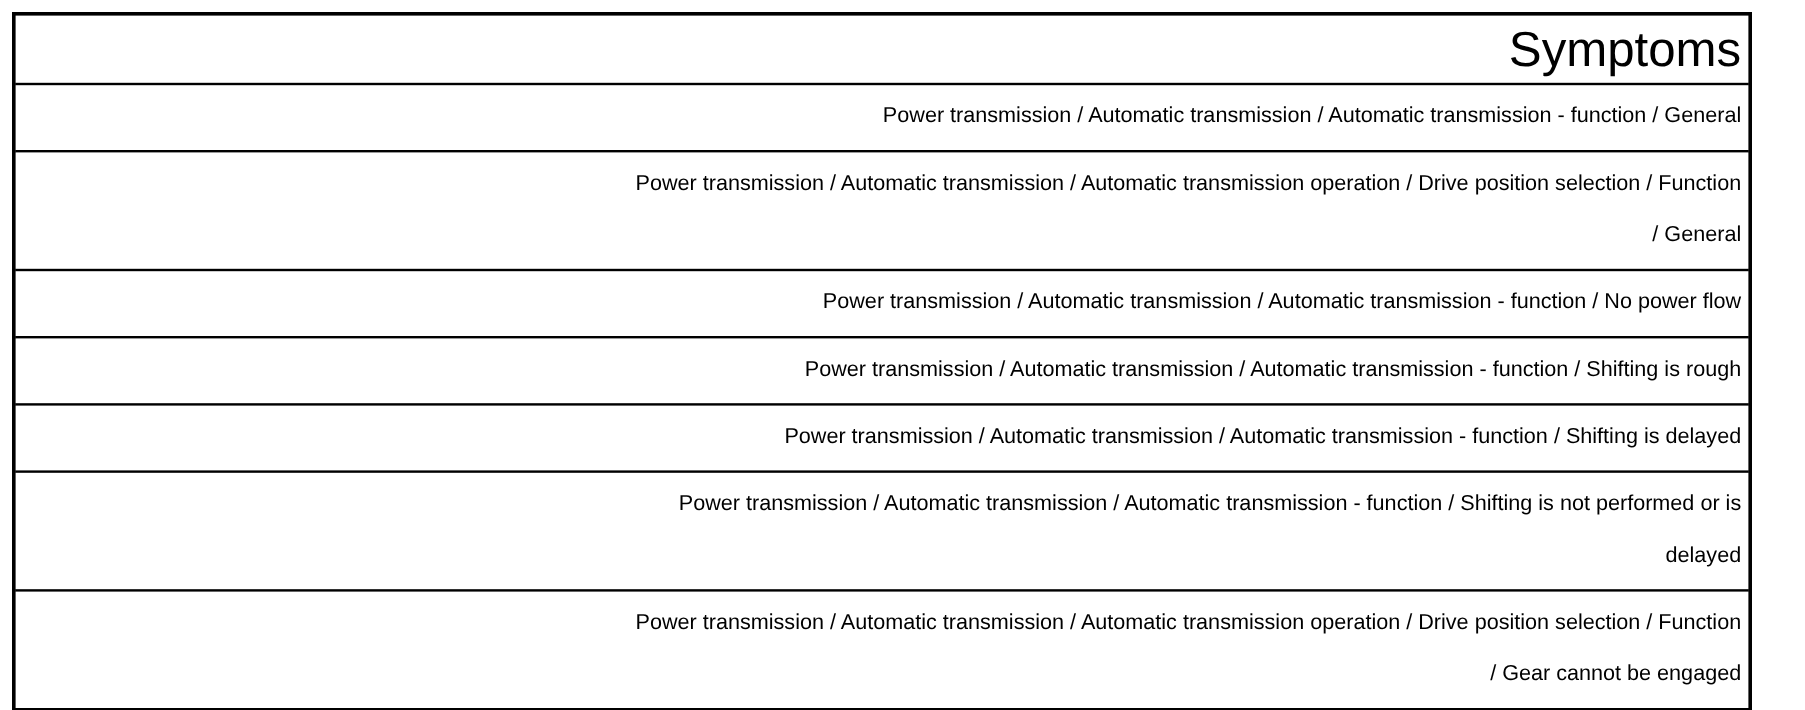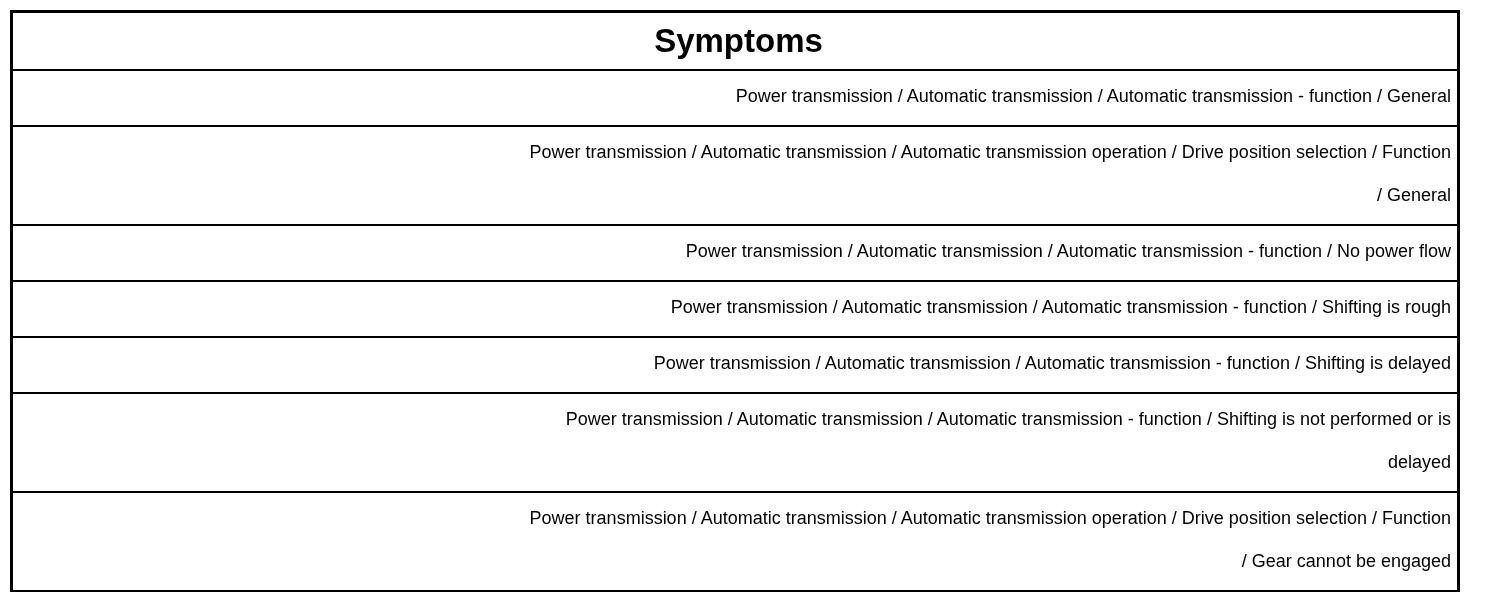--- a/index.html
+++ b/index.html
@@ -27,23 +27,23 @@
     table-layout: fixed;
     background: #ffffff;
   }
   table.symptoms, table.symptoms th, table.symptoms td {
     border: 2px solid #000000;
   }
   table.symptoms {
     border-width: 3px;
   }
   table.symptoms th {
-    font-size: 33px;
-    font-weight: bold;
-    text-align: center;
+    font-size: 41px;
+    font-weight: normal;
+    text-align: right;
     vertical-align: middle;
     line-height: 40px;
     padding: 8px 6px 8px 13px;
     white-space: nowrap;
     overflow: hidden;
   }
   table.symptoms td {
     font-size: 18px;
     font-weight: normal;
     text-align: right;

